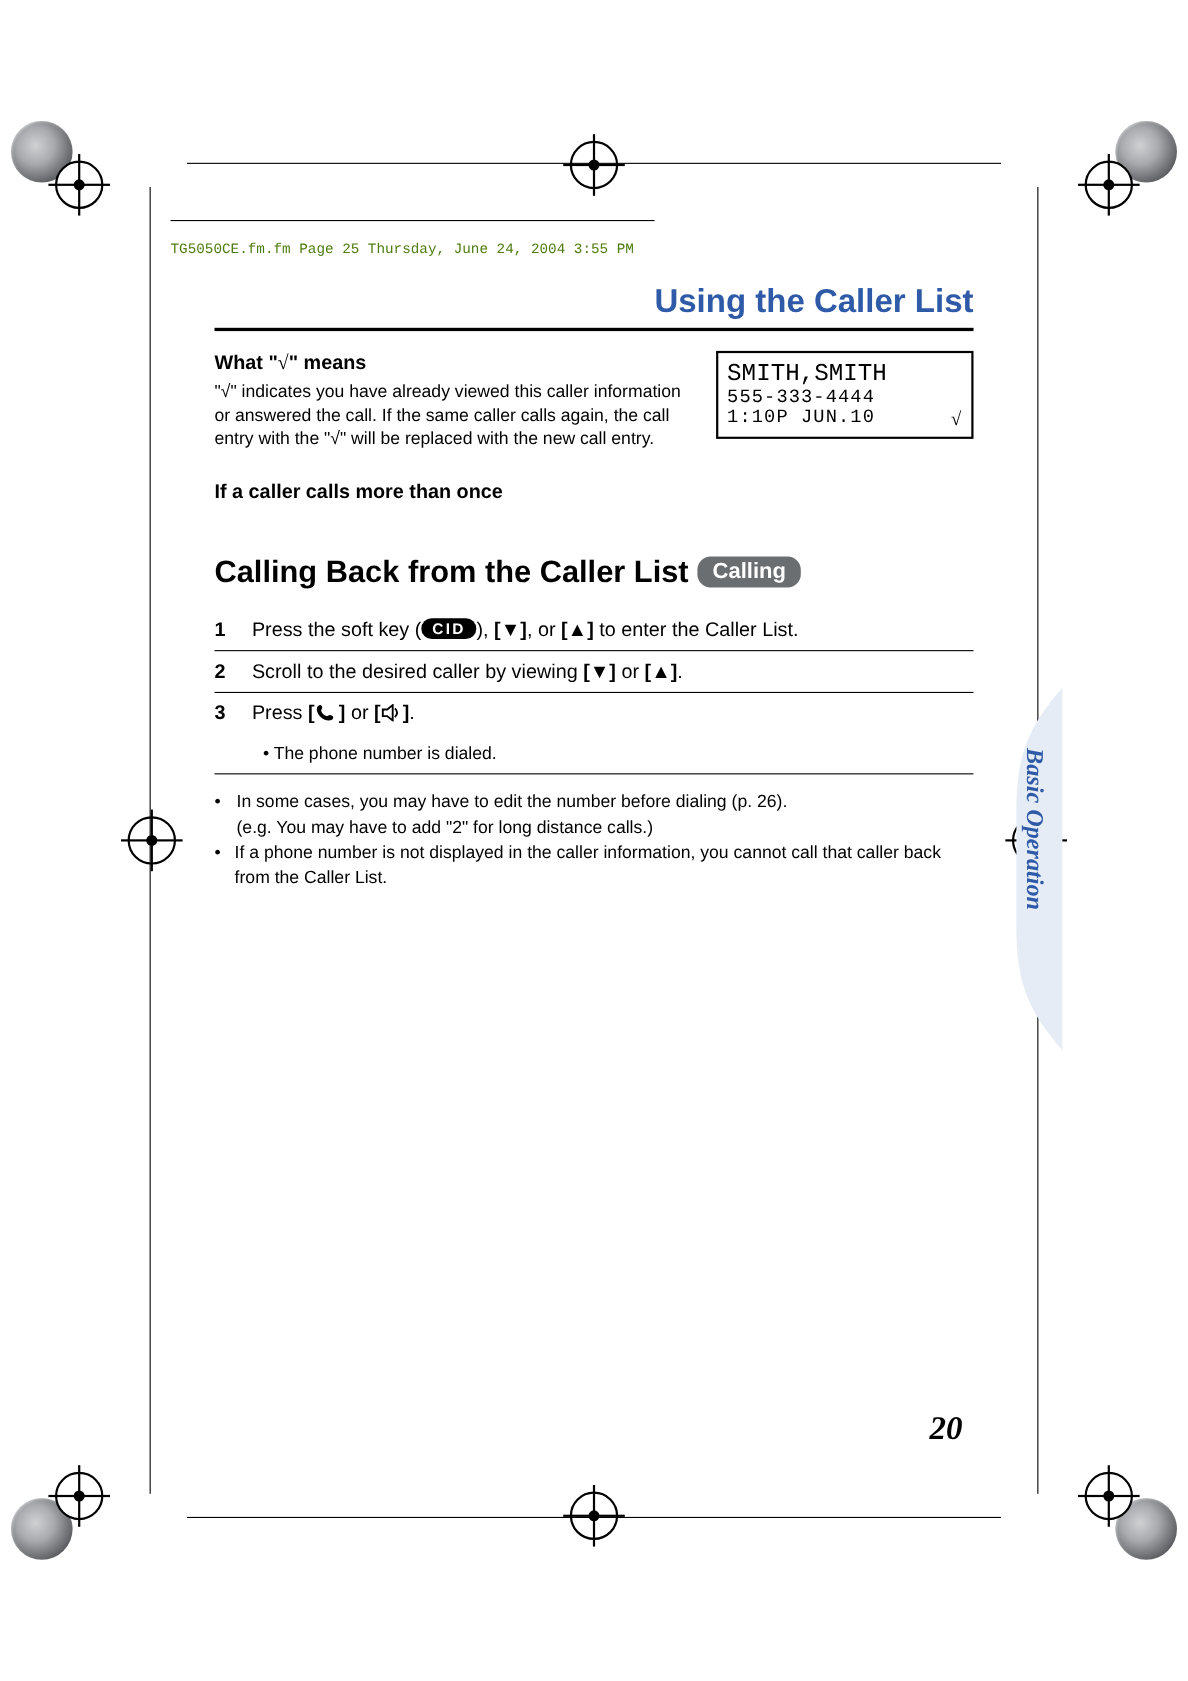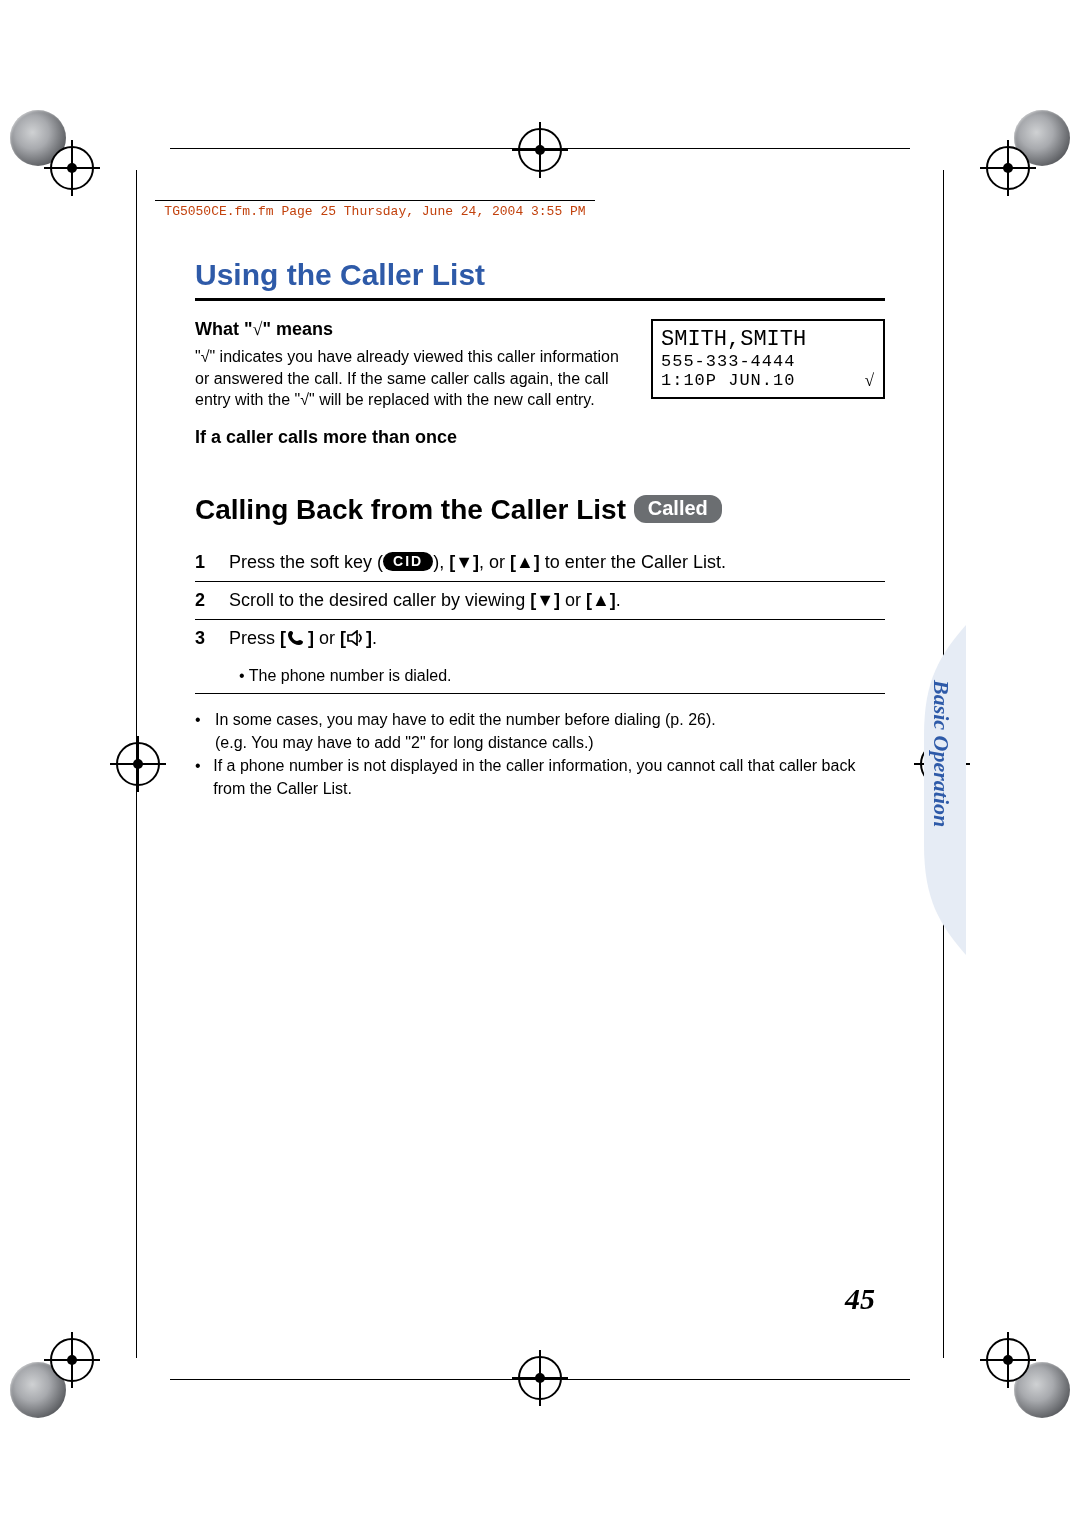--- a/index.html
+++ b/index.html
@@ -82,28 +82,27 @@
     right: 195px;
     top: 200px;
     bottom: 200px;
   }
   .header-meta {
     position: absolute;
     left: 155px;
     top: 200px;
     font-family: "Courier New", monospace;
     font-size: 13px;
-    color:#c2410c;
+    color:#4d7c0f;
     border-top: 1px solid #000;
-    padding-top: 3px;
+    padding-top: 18px;
     width: 440px;
-    text-align: center;
   }
   .title {
-    text-align: left;
+    text-align: right;
     font-size: 30px;
     font-weight: bold;
     color: #2e5aa8;
     margin-top: 58px;
     margin-bottom: 6px;
   }
   .title-rule { height:3px; background:#000; margin-bottom: 18px;}
   .two-col { display:flex; gap:22px; }
   .left-col { flex: 1 1 auto; }
   .right-col { flex: 0 0 230px; }
@@ -111,21 +110,21 @@
   .body-text { font-size:16px; line-height:1.35; }
   .sym { font-family: "Times New Roman", serif;}
   .lcd {
     border:2px solid #000; padding:6px 8px 6px 8px; width:214px;
     font-family:"Courier New", monospace; 
   }
   .lcd .name { font-size:22px; letter-spacing:0px;}
   .lcd .num  { font-size:17px; letter-spacing:1px;}
   .lcd .time { font-size:17px; letter-spacing:1px; display:flex; justify-content:space-between;}
   .eg { font-size:15px; margin-bottom:6px;}
-  .sec2 { margin-top:16px;align-items:center; }
+  .sec2 { margin-top:26px;align-items:center; }
   .h2 {
     font-size: 28px; font-weight:bold; margin-top:40px; margin-bottom:18px;
   }
   .pill {
     display:inline-block; background:#6b6e71; color:#fff; border-radius:12px;
     padding:2px 14px 3px 14px; font-size:20px; font-weight:bold; vertical-align:4px;
   }
   .steps { margin:0; padding:0; }
   .step {
     display:flex; gap:14px; font-size:18px; padding: 8px 0;
@@ -241,21 +240,21 @@
   </div>
 
   <div class="two-col sec2">
     <div class="left-col">
       <h3>If a caller calls more than once</h3>
     </div>
   </div>
 
   <div class="h2">
     <span>Calling Back from the Caller List</span>
-    <span class="pill">Called</span>
+    <span class="pill">Calling</span>
   </div>
 
   <div class="steps">
     <div class="step">
       <div class="stepnum">1</div>
       <div>
         <span>Press the soft key (</span><span class="cid-pill">CID</span><span>), </span><span class="keycap">[▼]</span><span>, or </span><span class="keycap">[▲]</span><span> to enter the Caller List.</span>
       </div>
     </div>
     <div class="step">
@@ -285,13 +284,13 @@
         <span>(e.g. You may have to add "2" for long distance calls.)</span>
       </div>
     </div>
     <div class="row">
       <div class="bul">•</div>
       <div>If a phone number is not displayed in the caller information, you cannot call that caller back from the Caller List.</div>
     </div>
   </div>
 </div>
 
-<div class="page-num">45</div>
+<div class="page-num">20</div>
 
 </body></html>

